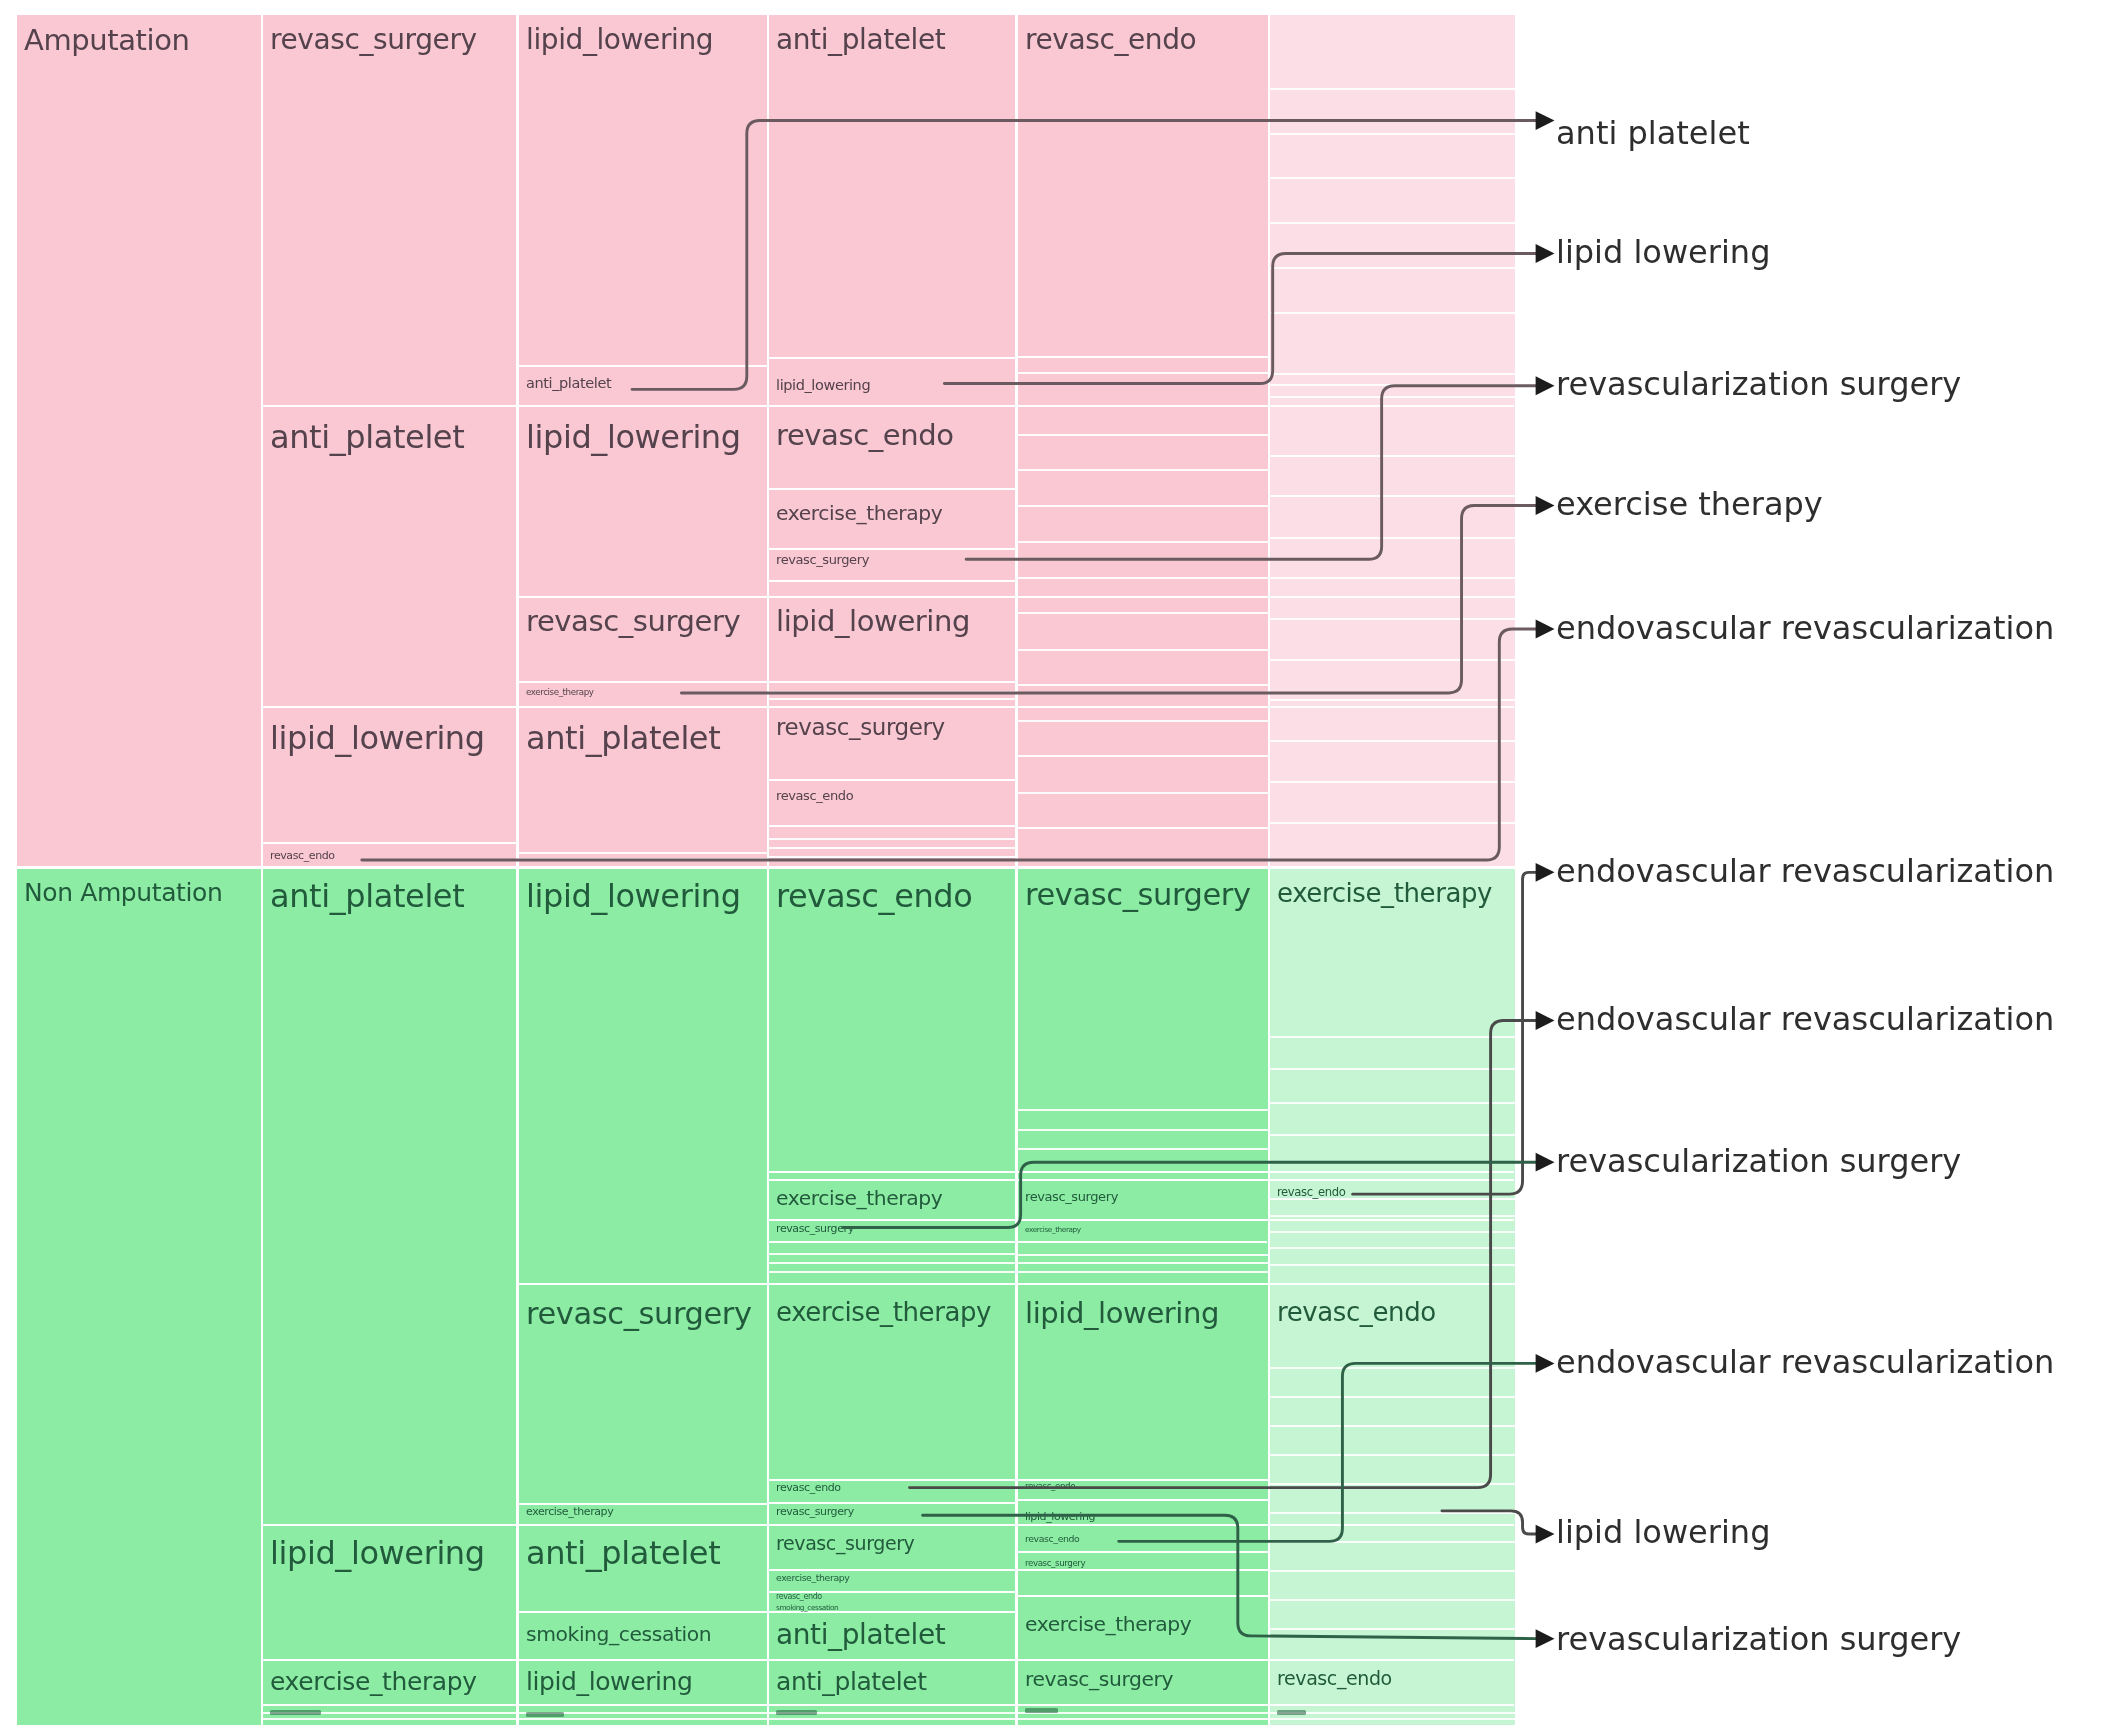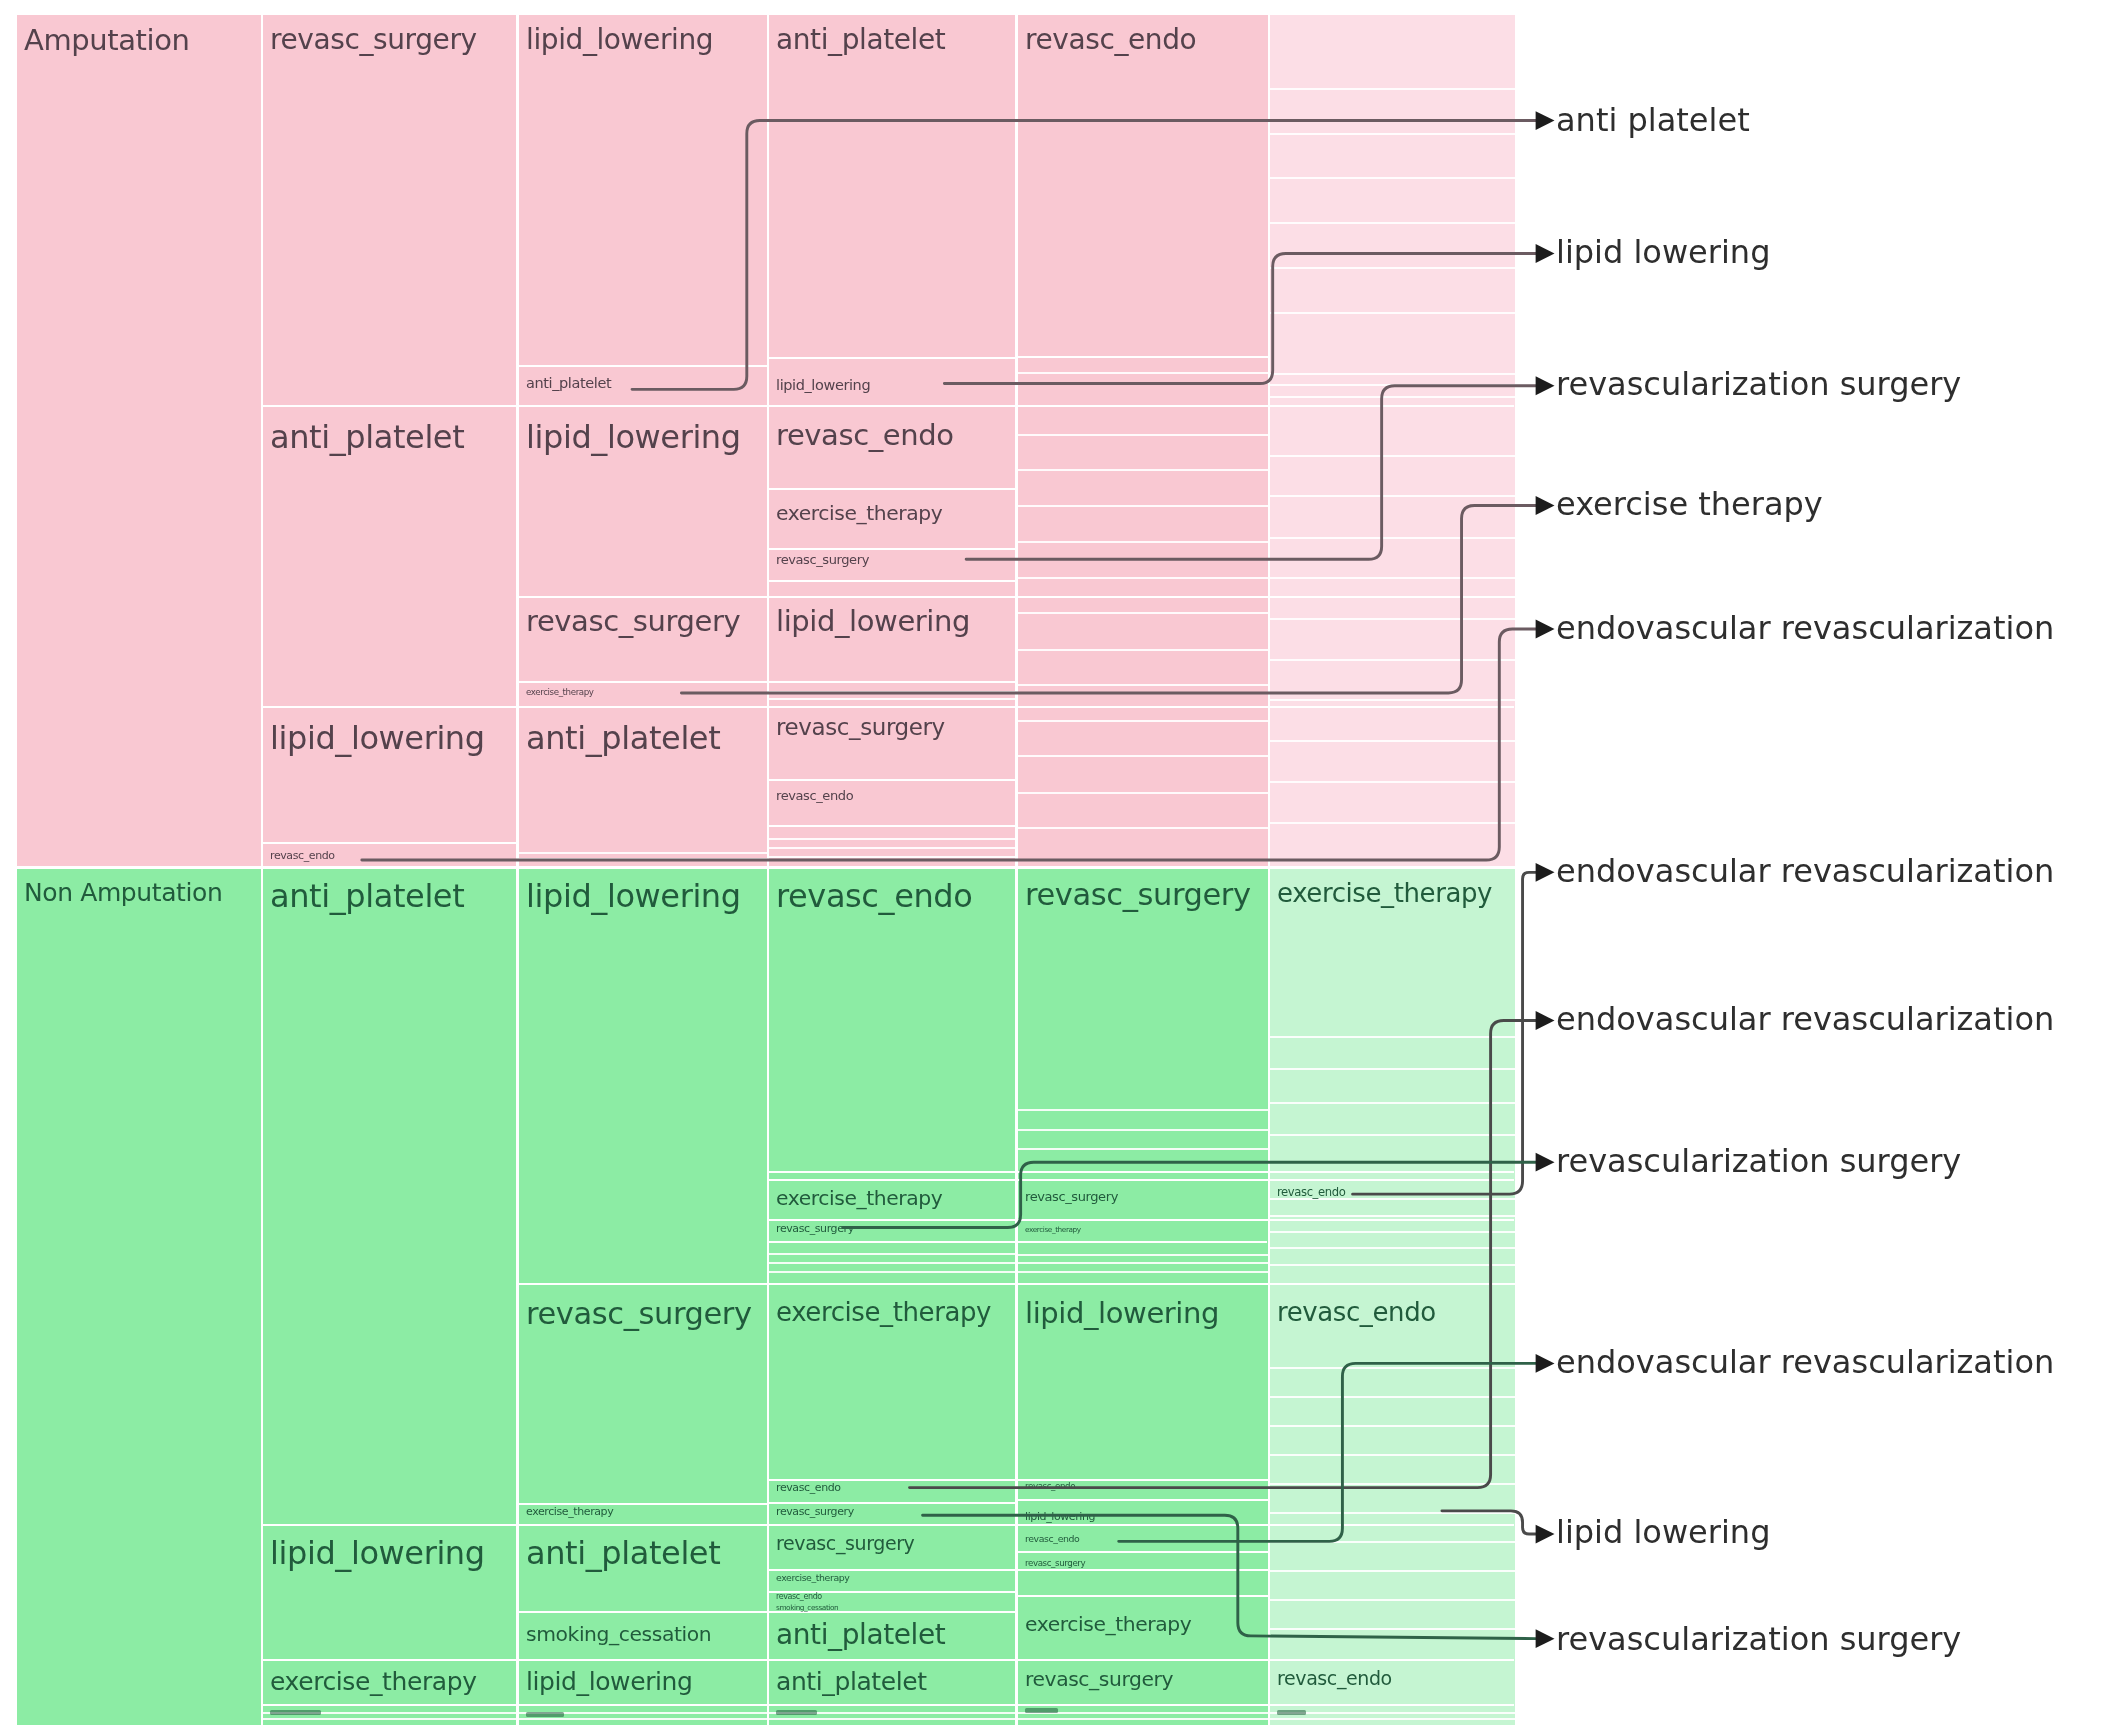--- a/index.html
+++ b/index.html
@@ -193,21 +193,21 @@
     <div class="blk-label" style="left: 270px; top: 1669px; font-size: 25px; color: rgb(33, 91, 60);">exercise_therapy</div>
     <div class="blk-label" style="left: 526px; top: 1669px; font-size: 25px; color: rgb(33, 91, 60);">lipid_lowering</div>
     <div class="blk-label" style="left: 776px; top: 1669px; font-size: 25px; color: rgb(33, 91, 60);">anti_platelet</div>
     <div class="blk-label" style="left: 1025px; top: 1669px; font-size: 20.3px; color: rgb(33, 91, 60);">revasc_surgery</div>
     <div class="blk-label" style="left: 1277px; top: 1669px; font-size: 19px; color: rgb(33, 91, 60);">revasc_endo</div>
     <div class="smudge" style="left: 270px; top: 1710px; width: 51px; background: rgb(33, 91, 60);"></div>
     <div class="smudge" style="left: 526px; top: 1712px; width: 38px; background: rgb(33, 91, 60);"></div>
     <div class="smudge" style="left: 776px; top: 1710px; width: 41px; background: rgb(33, 91, 60);"></div>
     <div class="smudge" style="left: 1025px; top: 1708px; width: 33px; background: rgb(33, 91, 60);"></div>
     <div class="smudge" style="left: 1277px; top: 1710px; width: 29px; background: rgb(33, 91, 60);"></div>
-    <div class="annot" style="left: 1556px; top: 104px;">anti platelet</div>
+    <div class="annot" style="left: 1556px; top: 117px;">anti platelet</div>
     <div class="annot" style="left: 1556px; top: 236px;">lipid lowering</div>
     <div class="annot" style="left: 1556px; top: 368px;">revascularization surgery</div>
     <div class="annot" style="left: 1556px; top: 488px;">exercise therapy</div>
     <div class="annot" style="left: 1556px; top: 612px;">endovascular revascularization</div>
     <div class="annot" style="left: 1556px; top: 855px;">endovascular revascularization</div>
     <div class="annot" style="left: 1556px; top: 1003px;">endovascular revascularization</div>
     <div class="annot" style="left: 1556px; top: 1145px;">revascularization surgery</div>
     <div class="annot" style="left: 1556px; top: 1346px;">endovascular revascularization</div>
     <div class="annot" style="left: 1556px; top: 1516px;">lipid lowering</div>
     <div class="annot" style="left: 1556px; top: 1623px;">revascularization surgery</div>

